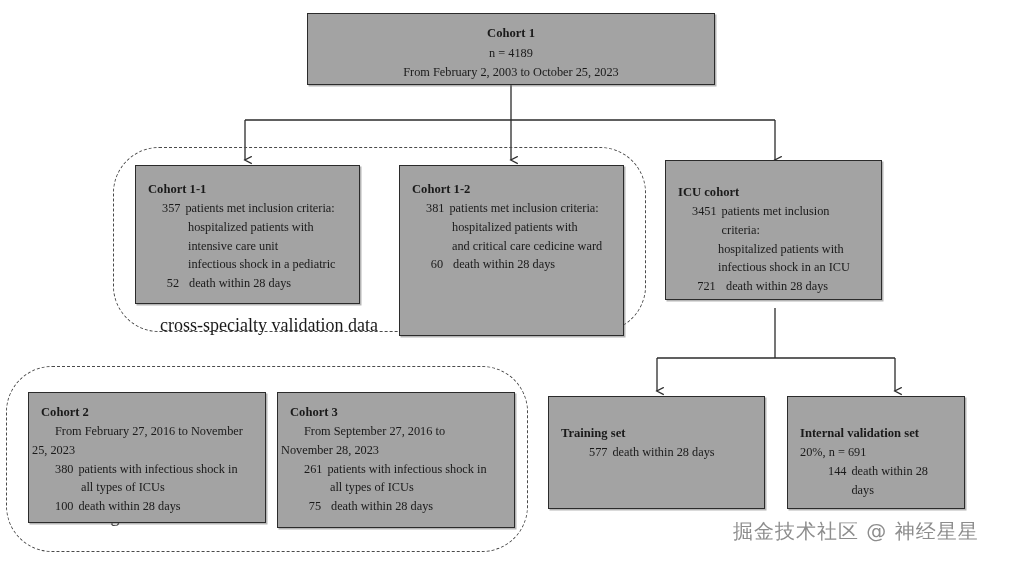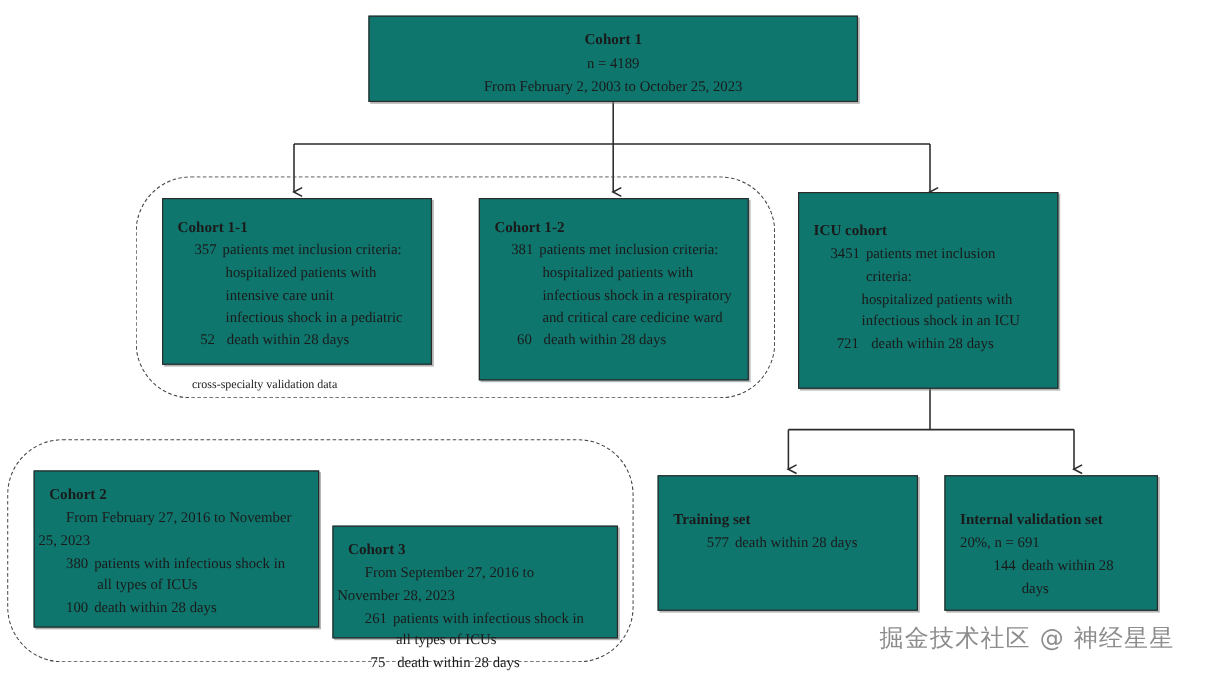--- a/index.html
+++ b/index.html
@@ -21,21 +21,21 @@
     left: 0;
     top: 0;
     width: 1018px;
     height: 566px;
     pointer-events: none;
   }
   .box {
     position: absolute;
     box-sizing: border-box;
     border: 1.3px solid #2b2b2b;
-    background: #0f766e;
+    background: #a3a3a3;
     box-shadow: 1.5px 1.5px 0 rgba(120,120,120,0.55);
   }
   .box-inner {
     padding: 10px 12px 8px 12px;
     font-size: 12.3px;
     line-height: 1.52;
   }
   .ttl {
     font-weight: bold;
     font-size: 12.6px;
@@ -61,21 +61,21 @@
 
   .dashgroup {
     position: absolute;
     box-sizing: border-box;
     border: 1.3px dashed #4a4a4a;
     border-radius: 46px;
     background: transparent;
   }
   .dashlabel {
     position: absolute;
-    font-size: 10px;
+    font-size: 18px;
     color: #1a1a1a;
     white-space: nowrap;
   }
   .watermark {
     position: absolute;
     font-family: "DejaVu Sans", sans-serif;
     font-size: 20px;
     color: #8d8d8d;
     letter-spacing: 1px;
     white-space: nowrap;
@@ -136,38 +136,37 @@
       <span class="ln ind2">hospitalized patients with</span>
       <span class="ln ind2">intensive care unit</span>
       <span class="ln ind2">infectious shock in a pediatric</span>
       <div class="row ind1">
         <span class="num" style="width:22px;">52</span>
         <span class="txt" style="padding-left:5px;">death within 28 days</span>
       </div>
     </div>
   </div>
 
-  <div class="box" style="left:399px; top:165px; width:225px; height:152px;">
+  <div class="box" style="left:399px; top:165px; width:225px; height:171px;">
     <div class="box-inner" style="padding-top:14px;">
       <span class="ttl">Cohort 1-2</span>
       <div class="row ind1">
         <span class="num">381</span>
         <span class="txt" style="padding-left:5px;">patients met inclusion criteria:</span>
       </div>
       <span class="ln ind2">hospitalized patients with</span>
-      <span class="ln ind2">infectious shock in a respiratory</span>
       <span class="ln ind2">and critical care cedicine ward</span>
       <div class="row ind1">
         <span class="num" style="width:22px;">60</span>
         <span class="txt" style="padding-left:5px;">death within 28 days</span>
       </div>
     </div>
   </div>
 
-  <div class="box" style="left:665px; top:160px; width:217px; height:164px;">
+  <div class="box" style="left:665px; top:160px; width:217px; height:140px;">
     <div class="box-inner" style="padding-top:22px;">
       <span class="ttl">ICU cohort</span>
       <div class="row ind1">
         <span class="num">3451</span>
         <span class="txt" style="padding-left:5px;">patients met inclusion criteria:</span>
       </div>
       <span class="ln ind2">hospitalized patients with</span>
       <span class="ln ind2">infectious shock in an ICU</span>
       <div class="row ind1">
         <span class="num" style="width:29px;">721</span>
@@ -186,21 +185,21 @@
         <span class="txt" style="padding-left:5px;">patients with infectious shock in</span>
       </div>
       <span class="ln ind2">all types of ICUs</span>
       <div class="row ind1">
         <span class="num">100</span>
         <span class="txt" style="padding-left:5px;">death within 28 days</span>
       </div>
     </div>
   </div>
 
-  <div class="box" style="left:277px; top:392px; width:238px; height:94px;margin-top:46px;">
+  <div class="box" style="left:277px; top:392px; width:238px; height:136px;">
     <div class="box-inner" style="padding-top:10px;">
       <span class="ttl">Cohort 3</span>
       <span class="ln ind1">From September 27, 2016 to</span>
       <span class="ln" style="margin-left:-9px;">November 28, 2023</span>
       <div class="row ind1">
         <span class="num">261</span>
         <span class="txt" style="padding-left:5px;">patients with infectious shock in</span>
       </div>
       <span class="ln ind2">all types of ICUs</span>
       <div class="row ind1">

